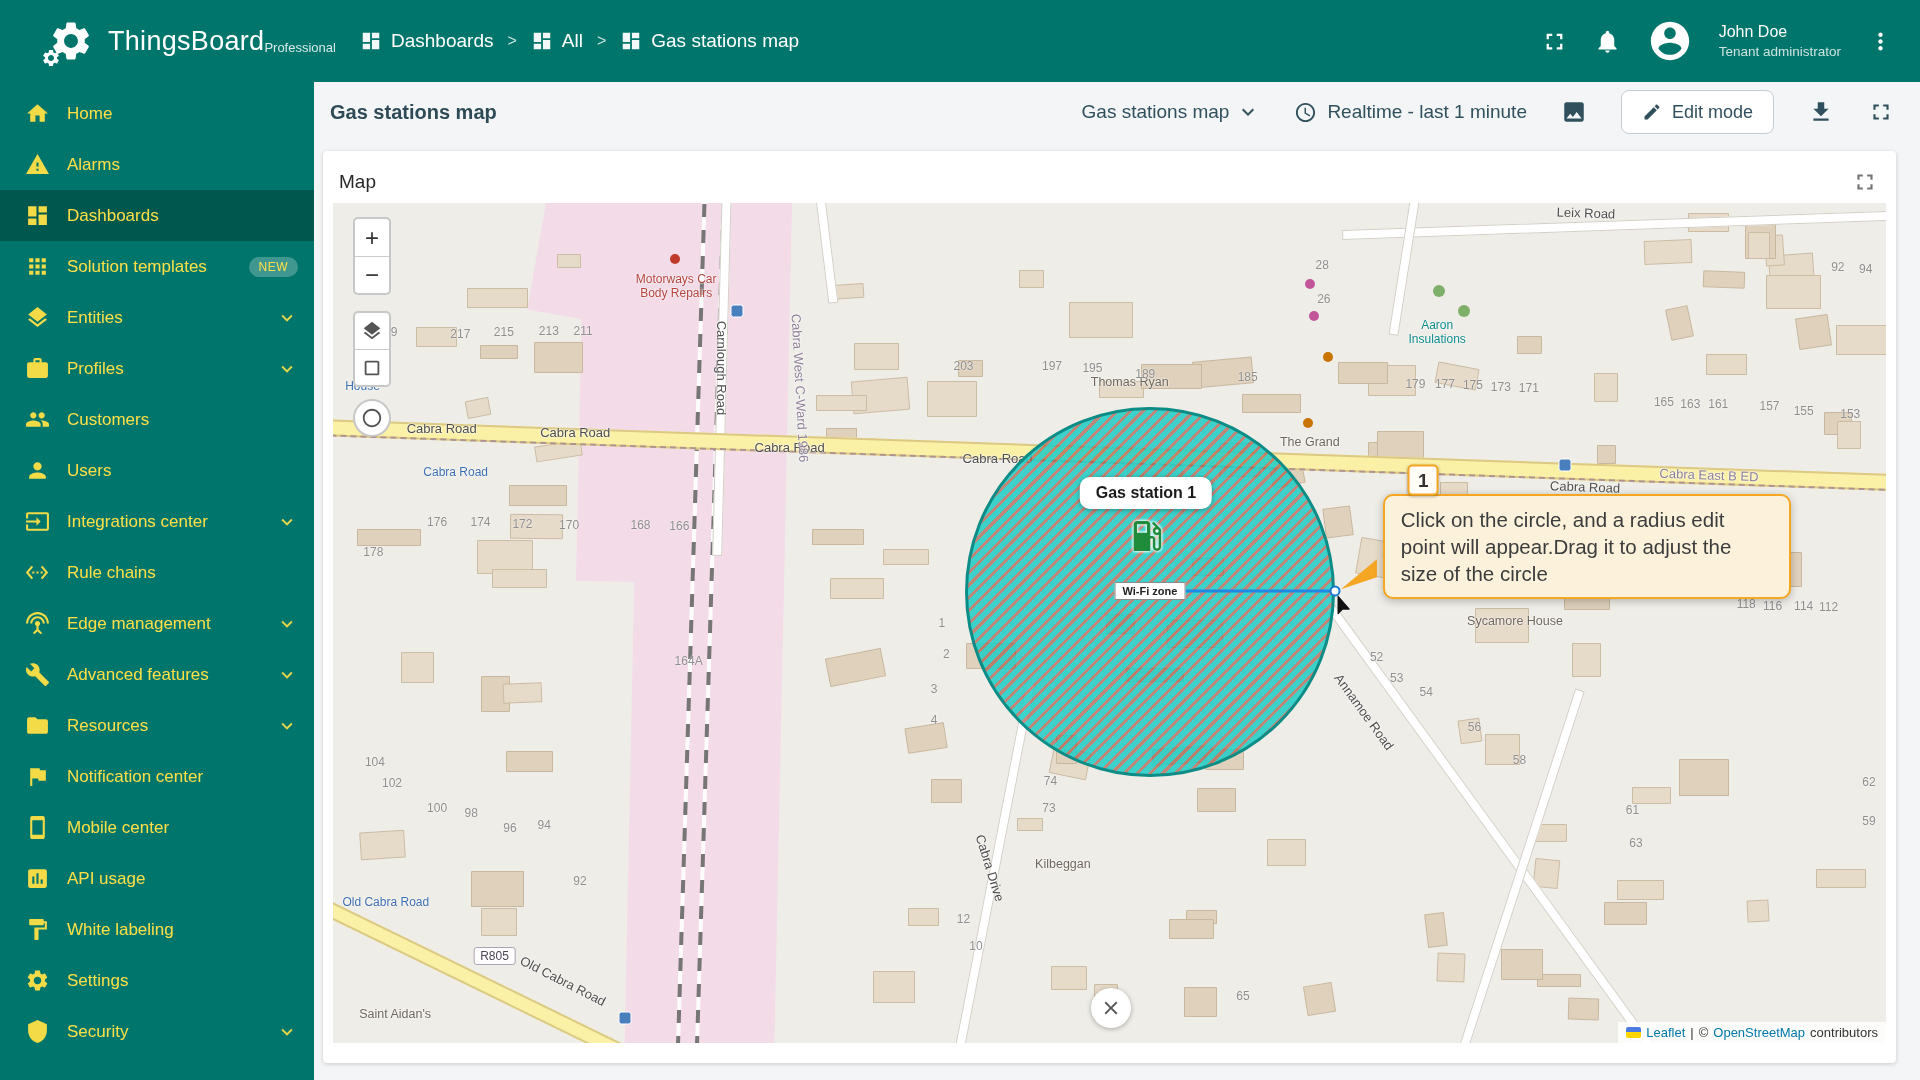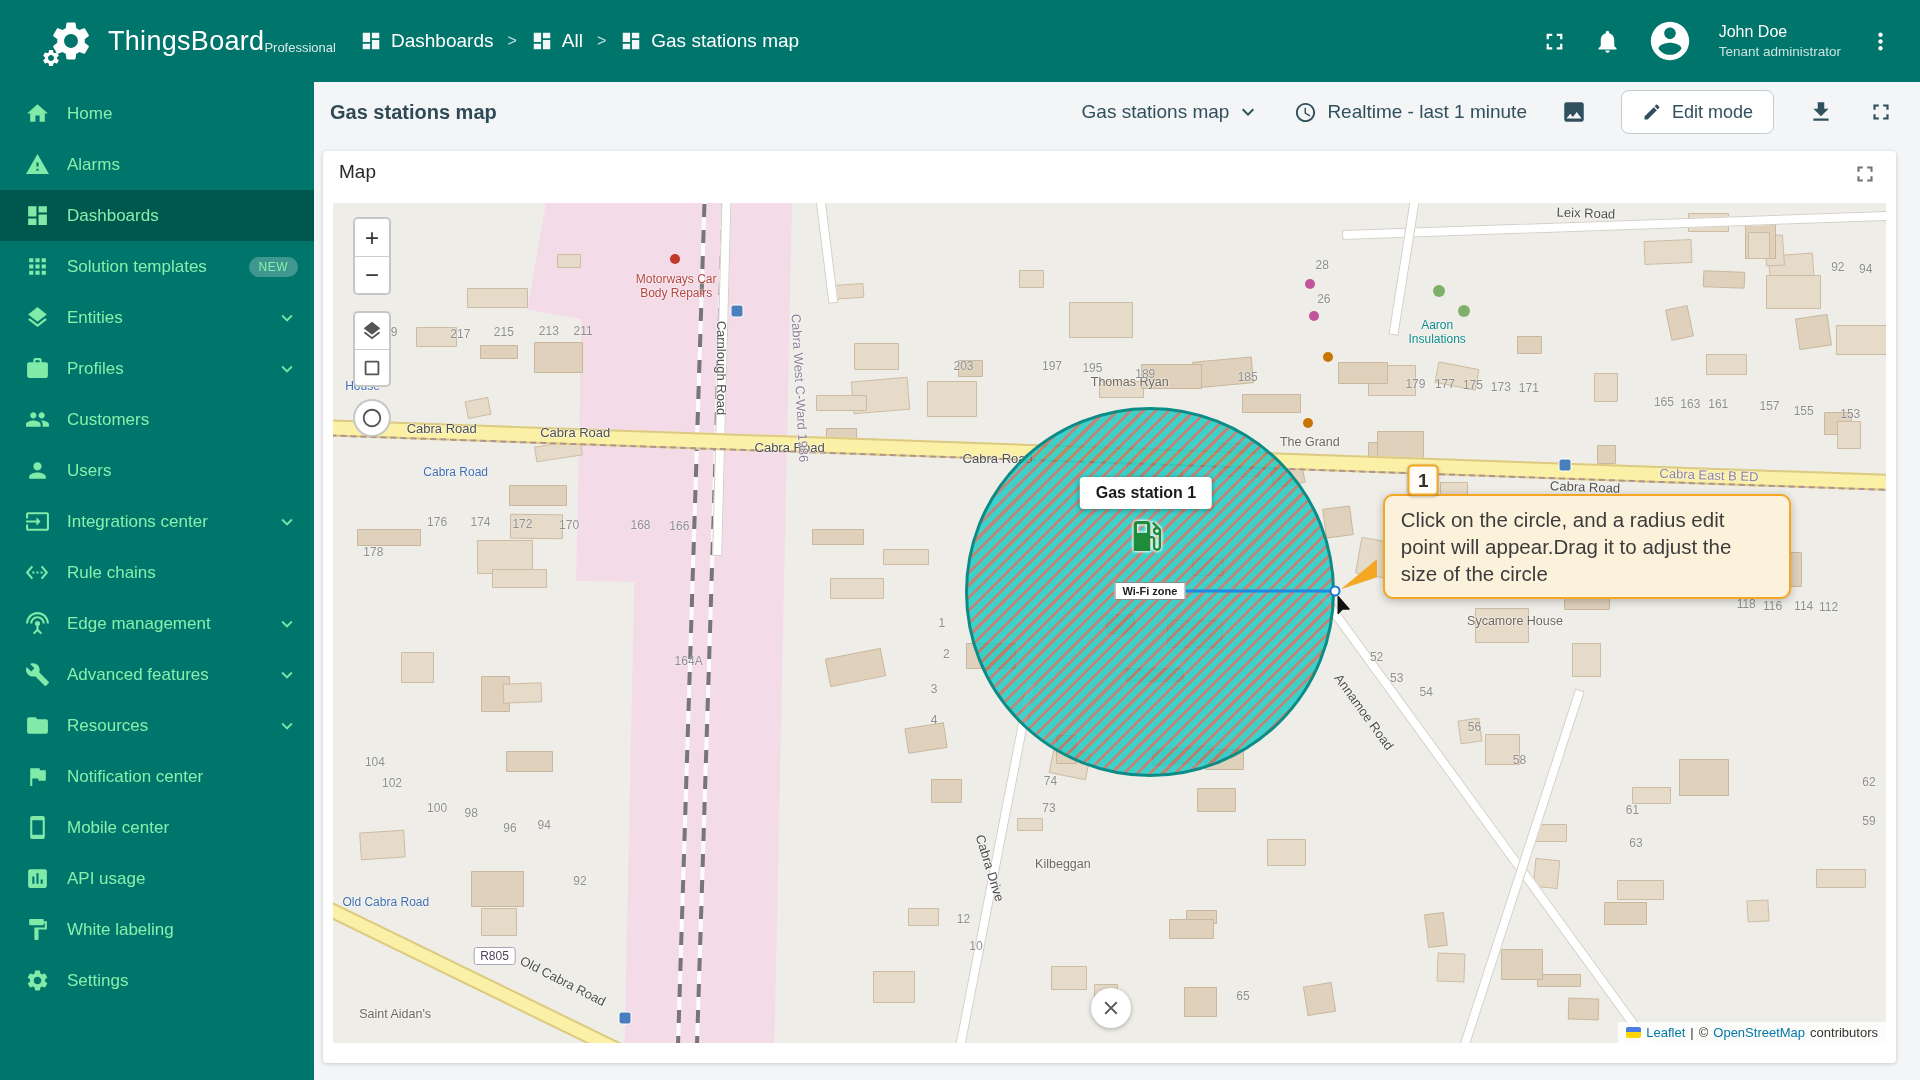--- a/index.html
+++ b/index.html
@@ -24,42 +24,42 @@
   .crumb-sep { opacity:.8; font-size:16px; }
   .topbar-right { margin-left:auto; display:flex; align-items:center; gap:26px; padding-right:26px; }
   .tb-icon { width:27px; height:27px; color:#fff; cursor:pointer; }
   .avatar { width:46px; height:46px; cursor:pointer; }
   .user-info { display:flex; flex-direction:column; line-height:1.3; cursor:pointer; }
   .user-name { font-size:16px; }
   .user-role { font-size:13.5px; opacity:.8; }
 
   
   .sidebar { position:absolute; top:82px; left:0; bottom:0; width:314px; background:#00756B; padding-top:6px; z-index:25; overflow:hidden; }
-  .sb-item { height:51px; display:flex; align-items:center; gap:17px; padding:0 16px 0 25px; color:#86efac; font-size:17px; cursor:pointer; white-space:nowrap; }
+  .sb-item { height:51px; display:flex; align-items:center; gap:17px; padding:0 16px 0 25px; color:#fde047; font-size:17px; cursor:pointer; white-space:nowrap; }
   .sb-item.selected { background:#00574D; }
   .sb-icon { width:25px; height:25px; flex:none; opacity:.96; }
   .sb-badge { margin-left:auto; background:rgba(255,255,255,.25); border-radius:11px; font-size:12px; padding:3px 10px; letter-spacing:.5px; }
   .sb-chev { margin-left:auto; width:22px; height:22px; opacity:.9; }
 
   
   .content { position:absolute; left:314px; top:82px; right:0; bottom:0; }
   .toolbar { height:60px; display:flex; align-items:center; padding:0 26px 0 16px; color:#31505E; }
   .toolbar h1 { font-size:20px; font-weight:700; color:#2E4A57; }
   .toolbar-right { margin-left:auto; display:flex; align-items:center; gap:34px; }
   .dash-select { display:flex; align-items:center; gap:7px; font-size:19px; cursor:pointer; }
   .dash-select .i { width:24px; height:24px; }
   .timewindow { display:flex; align-items:center; gap:10px; font-size:19px; cursor:pointer; }
   .timewindow .i { width:23px; height:23px; }
   .tbtn-icon { width:26px; height:26px; color:#31505E; cursor:pointer; }
   .edit-btn { display:flex; align-items:center; gap:10px; background:#fff; border:1px solid #C3CDD1; border-radius:8px; height:44px; padding:0 20px; font-size:18px; color:#31505E; font-family:inherit; cursor:pointer; }
   .edit-btn .i { width:20px; height:20px; }
 
   
   .map-card { position:absolute; left:9px; top:69px; width:1573px; height:912px; background:#fff; border-radius:4px; box-shadow:0 1px 4px rgba(0,0,0,.18); padding:10px; }
-  .card-head { height:42px; display:flex; align-items:flex-start; justify-content:space-between; padding:0 8px 0 6px; }
+  .card-head { height:42px; display:flex; align-items:center; justify-content:space-between; padding:0 8px 0 6px; }
   .card-title { font-size:19px; color:#282828; }
   .card-head .tbtn-icon { color:#757575; }
   .map { position:relative; width:1553px; height:840px; background:#EFEDE7; overflow:hidden; }
 
   
   .pink1 { position:absolute; left:15.6%; top:-3%; width:13.4%; height:108%; background:#F3DBE8; transform:rotate(1.2deg); z-index:0; }
   .pink2 { position:absolute; left:13.2%; top:-2%; width:7%; height:16%; background:#F3DBE8; transform:rotate(10deg); z-index:0; }
   .pinkmask { position:absolute; left:13.6%; top:45%; width:5.5%; height:60%; background:#EFEDE7; transform:rotate(1.2deg); z-index:0; }
   .rail { position:absolute; top:-3%; width:4px; height:108%; background:repeating-linear-gradient(180deg,#767676 0 13px,#FCFCFC 13px 26px); transform:rotate(1.8deg); z-index:2; }
   .rail.r1 { left:22.9%; } .rail.r2 { left:24.15%; }
@@ -89,21 +89,21 @@
   .mn { position:absolute; z-index:3; font-size:12px; color:#8F8F8F; transform:translate(-50%,-50%); text-shadow:0 0 2px #fff; }
   .mk { position:absolute; z-index:3; transform:translate(-50%,-50%); }
   .mk-transit { width:13px; height:13px; background:#4A7FBE; border-radius:3px; border:1px solid #fff; }
   .mk-shop { width:10px; height:10px; background:#C2559A; border-radius:50%; }
   .mk-pub { width:10px; height:10px; background:#C77400; border-radius:50%; }
   .mk-red { width:10px; height:10px; background:#C0392B; border-radius:50%; }
   .mk-tree { width:12px; height:12px; background:#7FB069; border-radius:50%; }
 
   
   .zone-circle { position:absolute; left:40.7%; top:24.3%; width:370px; height:370px; border-radius:50%; border:3px solid #0B8C86; background:repeating-linear-gradient(135deg, rgba(36,205,198,.88) 0 6px, rgba(173,94,76,.72) 6px 9px); z-index:5; cursor:pointer; }
-  .station-label { position:absolute; left:52.35%; top:34.5%; transform:translate(-50%,-50%); background:#fff; border-radius:4px; padding:7px 16px; font-size:16px; font-weight:700; color:#1A1A1A; box-shadow:0 1px 5px rgba(0,0,0,.35); z-index:7; white-space:nowrap; cursor:pointer; }
+  .station-label { position:absolute; left:52.35%; top:34.5%; transform:translate(-50%,-50%); background:#fff; border-radius:10px; padding:7px 16px; font-size:16px; font-weight:700; color:#1A1A1A; box-shadow:0 1px 5px rgba(0,0,0,.35); z-index:7; white-space:nowrap; cursor:pointer; }
   .pump { position:absolute; left:52.4%; top:39.6%; transform:translate(-50%,-50%); width:40px; height:40px; color:#1F8C3B; z-index:7; filter:drop-shadow(0 0 1.5px #fff) drop-shadow(0 0 1px #fff); cursor:pointer; }
   .zone-label { position:absolute; left:52.6%; top:46.2%; transform:translate(-50%,-50%); background:#fff; border:1px solid #8A8A8A; font-size:11px; font-weight:700; color:#222; padding:2px 7px; z-index:8; white-space:nowrap; }
   .radius-line { position:absolute; left:54.7%; top:46.2%; width:9.8%; height:3px; background:#1E88E5; transform:translateY(-50%); z-index:6; }
   .radius-handle { position:absolute; left:64.5%; top:46.2%; width:11px; height:11px; background:#fff; border:2px solid #1976D2; border-radius:50%; transform:translate(-50%,-50%); z-index:8; cursor:grab; }
   .cursor-icon { position:absolute; left:64.35%; top:46.4%; width:24px; height:24px; z-index:13; color:#111; }
   .cursor-icon svg { filter:drop-shadow(0 0 1px #fff); }
   .hint { position:absolute; left:67.6%; top:34.6%; width:408px; background:#FCF2DC; border:2px solid #F5A623; border-radius:10px; padding:10px 16px; font-size:20.5px; line-height:1.32; color:#3C3C3C; box-shadow:0 2px 8px rgba(0,0,0,.25); z-index:9; }
   .hint-badge { position:absolute; left:70.2%; top:33%; transform:translate(-50%,-50%); width:31px; height:31px; background:#FFFDF6; border:2px solid #F5A623; border-radius:5px; display:flex; align-items:center; justify-content:center; font-size:19px; font-weight:700; color:#333; z-index:10; box-shadow:0 1px 3px rgba(0,0,0,.25); }
   .hint-tail { position:absolute; left:64.9%; top:42.4%; width:36px; height:30px; background:#F5A623; clip-path:polygon(100% 0, 100% 60%, 0 100%); z-index:9; }
   .close-btn { position:absolute; left:50.1%; top:95.8%; transform:translate(-50%,-50%); width:40px; height:40px; border-radius:50%; background:#fff; border:none; box-shadow:0 1px 5px rgba(0,0,0,.3); display:flex; align-items:center; justify-content:center; color:#555; cursor:pointer; z-index:11; }
@@ -371,20 +371,33 @@
         </span>
         <span class="sb-label">White labeling</span>
       </div>
       <div class="sb-item">
         <span class="i sb-icon">
           <svg viewBox="0 0 24 24" fill="currentColor" width="100%" height="100%" aria-hidden="true">
             <path d="M19.14 12.94c.04-.3.06-.61.06-.94 0-.32-.02-.64-.07-.94l2.03-1.58c.18-.14.23-.41.12-.61l-1.92-3.32c-.12-.22-.37-.29-.59-.22l-2.39.96c-.5-.38-1.03-.7-1.62-.94l-.36-2.54c-.04-.24-.24-.41-.48-.41h-3.84c-.24 0-.43.17-.47.41l-.36 2.54c-.59.24-1.13.57-1.62.94l-2.39-.96c-.22-.08-.47 0-.59.22L2.74 8.87c-.12.21-.08.47.12.61l2.03 1.58c-.05.3-.09.63-.09.94s.02.64.07.94l-2.03 1.58c-.18.14-.23.41-.12.61l1.92 3.32c.12.22.37.29.59.22l2.39-.96c.5.38 1.03.7 1.62.94l.36 2.54c.05.24.24.41.48.41h3.84c.24 0 .44-.17.47-.41l.36-2.54c.59-.24 1.13-.56 1.62-.94l2.39.96c.22.08.47 0 .59-.22l1.92-3.32c.12-.22.07-.47-.12-.61l-2.01-1.58zM12 15.6c-1.98 0-3.6-1.62-3.6-3.6s1.62-3.6 3.6-3.6 3.6 1.62 3.6 3.6-1.62 3.6-3.6 3.6z"></path>
           </svg>
         </span>
         <span class="sb-label">Settings</span>
+      </div>
+      <div class="sb-item">
+        <span class="i sb-icon">
+          <svg viewBox="0 0 24 24" fill="currentColor" width="100%" height="100%" aria-hidden="true">
+            <path d="M12 1L3 5v6c0 5.55 3.84 10.74 9 12 5.16-1.26 9-6.45 9-12V5l-9-4z"></path>
+          </svg>
+        </span>
+        <span class="sb-label">Security</span>
+        <span class="i sb-chev">
+          <svg viewBox="0 0 24 24" fill="currentColor" width="100%" height="100%" aria-hidden="true">
+            <path d="M7.41 8.59L12 13.17l4.59-4.58L18 10l-6 6-6-6 1.41-1.41z"></path>
+          </svg>
+        </span>
       </div>
     </nav>
 
   <main class="content">
     <div class="toolbar">
       <h1>Gas stations map</h1>
       <div class="toolbar-right">
         <div class="dash-select">
           <span>Gas stations map</span>
           <span class="i">

